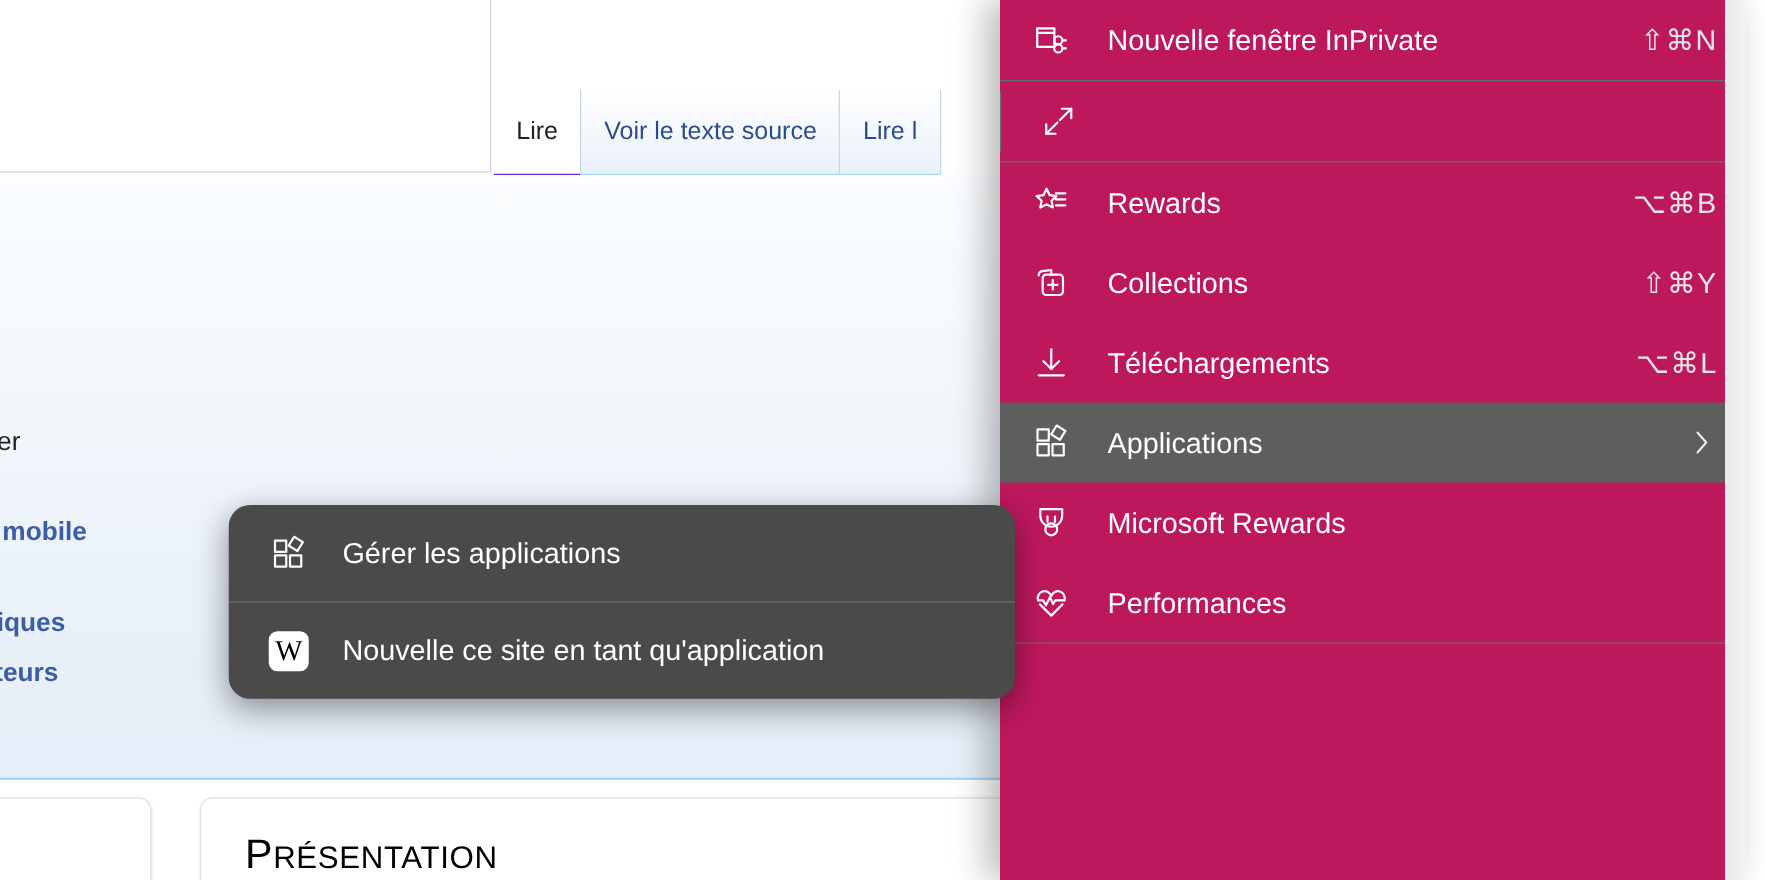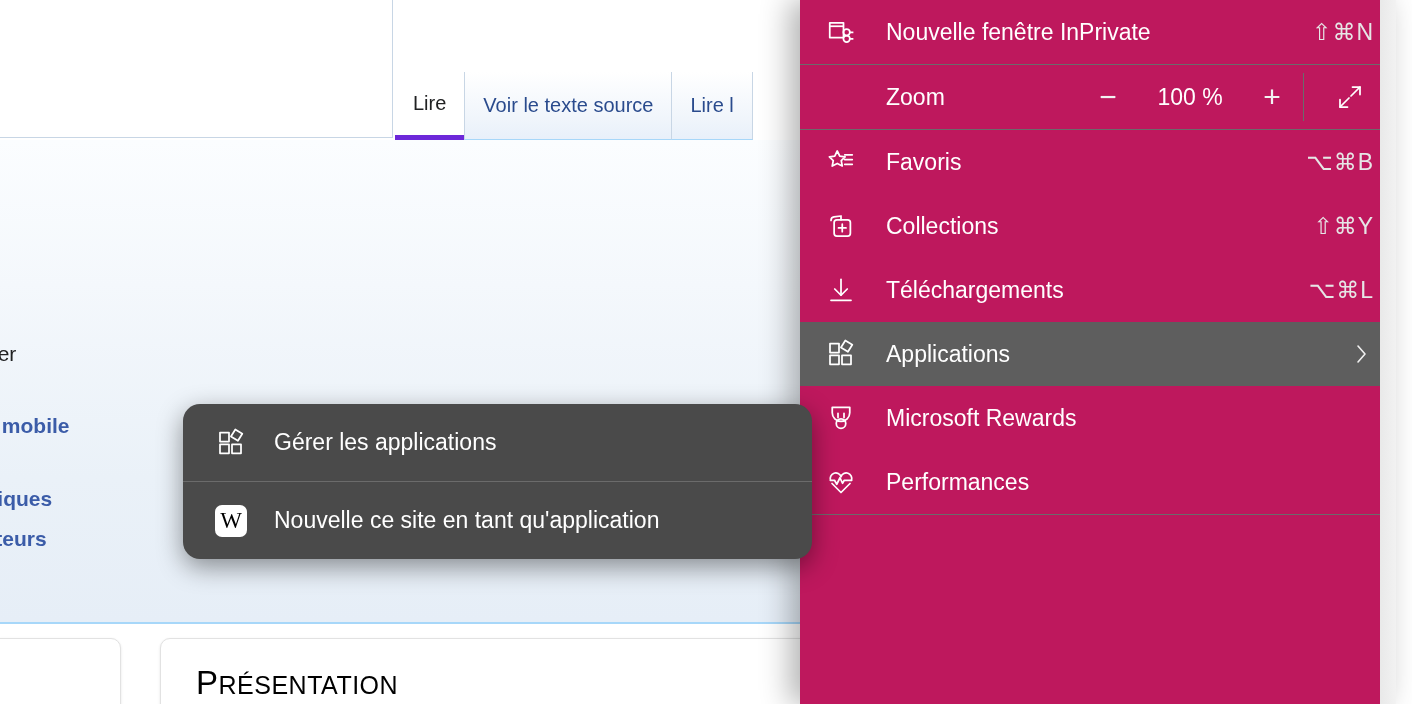--- a/index.html
+++ b/index.html
@@ -53,21 +53,21 @@
     display: flex;
     align-items: center;
     justify-content: center;
     font-size: 20px;
     padding: 0 18px;
     white-space: nowrap;
   }
   .tab.active {
     background: #ffffff;
     color: #202122;
-    border-bottom: 5px solid #6d28d9;
+    border-bottom: 1px solid #6d28d9;
   }
   .tab.inactive {
     background: linear-gradient(to bottom, #ffffff 0%, #f0f5fb 70%, #e8f0fa 100%);
     color: #2a4b8d;
     border: 1px solid #c8d6e5;
     border-top: 0;
     border-bottom: 1px solid #a7d7f9;
   }
   .tab.inactive + .tab.inactive { border-left: 0; }
 
@@ -275,28 +275,20 @@
           <path d="M19.1 12.2h2.8M19.1 17.4h2.8"></path>
         </svg>
       </span>
       <span class="m-label">Nouvelle fenêtre InPrivate</span>
       <span class="m-accel">⇧⌘N</span>
     </div>
 
     <div class="m-sep"></div>
 
     <div class="zoom-row">
-      <div class="zoom-left">
-        <span class="zoom-label">Zoom</span>
-        <span class="zoom-ctrls">
-          <span class="zoom-btn">−</span>
-          <span class="zoom-val">100 %</span>
-          <span class="zoom-btn">+</span>
-        </span>
-      </div>
       <div class="zoom-divider"></div>
       <div class="zoom-full">
         <span>
           <svg width="30" height="30" viewBox="0 0 24 24" fill="none" stroke="#fff" stroke-width="1.4" stroke-linecap="round" stroke-linejoin="round">
             <path d="M14 4h6v6"></path>
               <path d="M20 4l-7.2 7.2"></path>
             <path d="M10 20H4v-6"></path>
               <path d="M4 20l7.2-7.2"></path>
           </svg>
         </span>
@@ -305,21 +297,21 @@
 
     <div class="m-sep"></div>
 
     <div class="m-row">
       <span class="m-icon">
         <svg width="30" height="30" viewBox="0 0 24 24" fill="none" stroke="#fff" stroke-width="1.4" stroke-linecap="round" stroke-linejoin="round">
           <path d="M9 3.2l2 4.1 4.3.6-3.1 3 .8 4.3L9 13.2l-4 2 .8-4.3-3.1-3 4.3-.6z"></path>
           <path d="M15 6.2h6M15 10h6M15 13.8h6"></path>
         </svg>
       </span>
-      <span class="m-label">Favoris</span>
+      <span class="m-label">Rewards</span>
       <span class="m-accel">⌥⌘B</span>
     </div>
 
     <div class="m-row">
       <span class="m-icon">
         <svg width="30" height="30" viewBox="0 0 24 24" fill="none" stroke="#fff" stroke-width="1.4" stroke-linecap="round" stroke-linejoin="round">
           <path d="M4 7.5c0-1.4 1-2.6 2.4-2.8L12 4v3"></path>
           <rect x="6.5" y="7" width="13" height="13" rx="2.2"></rect>
           <path d="M13 10.5v6M10 13.5h6"></path>
         </svg>

